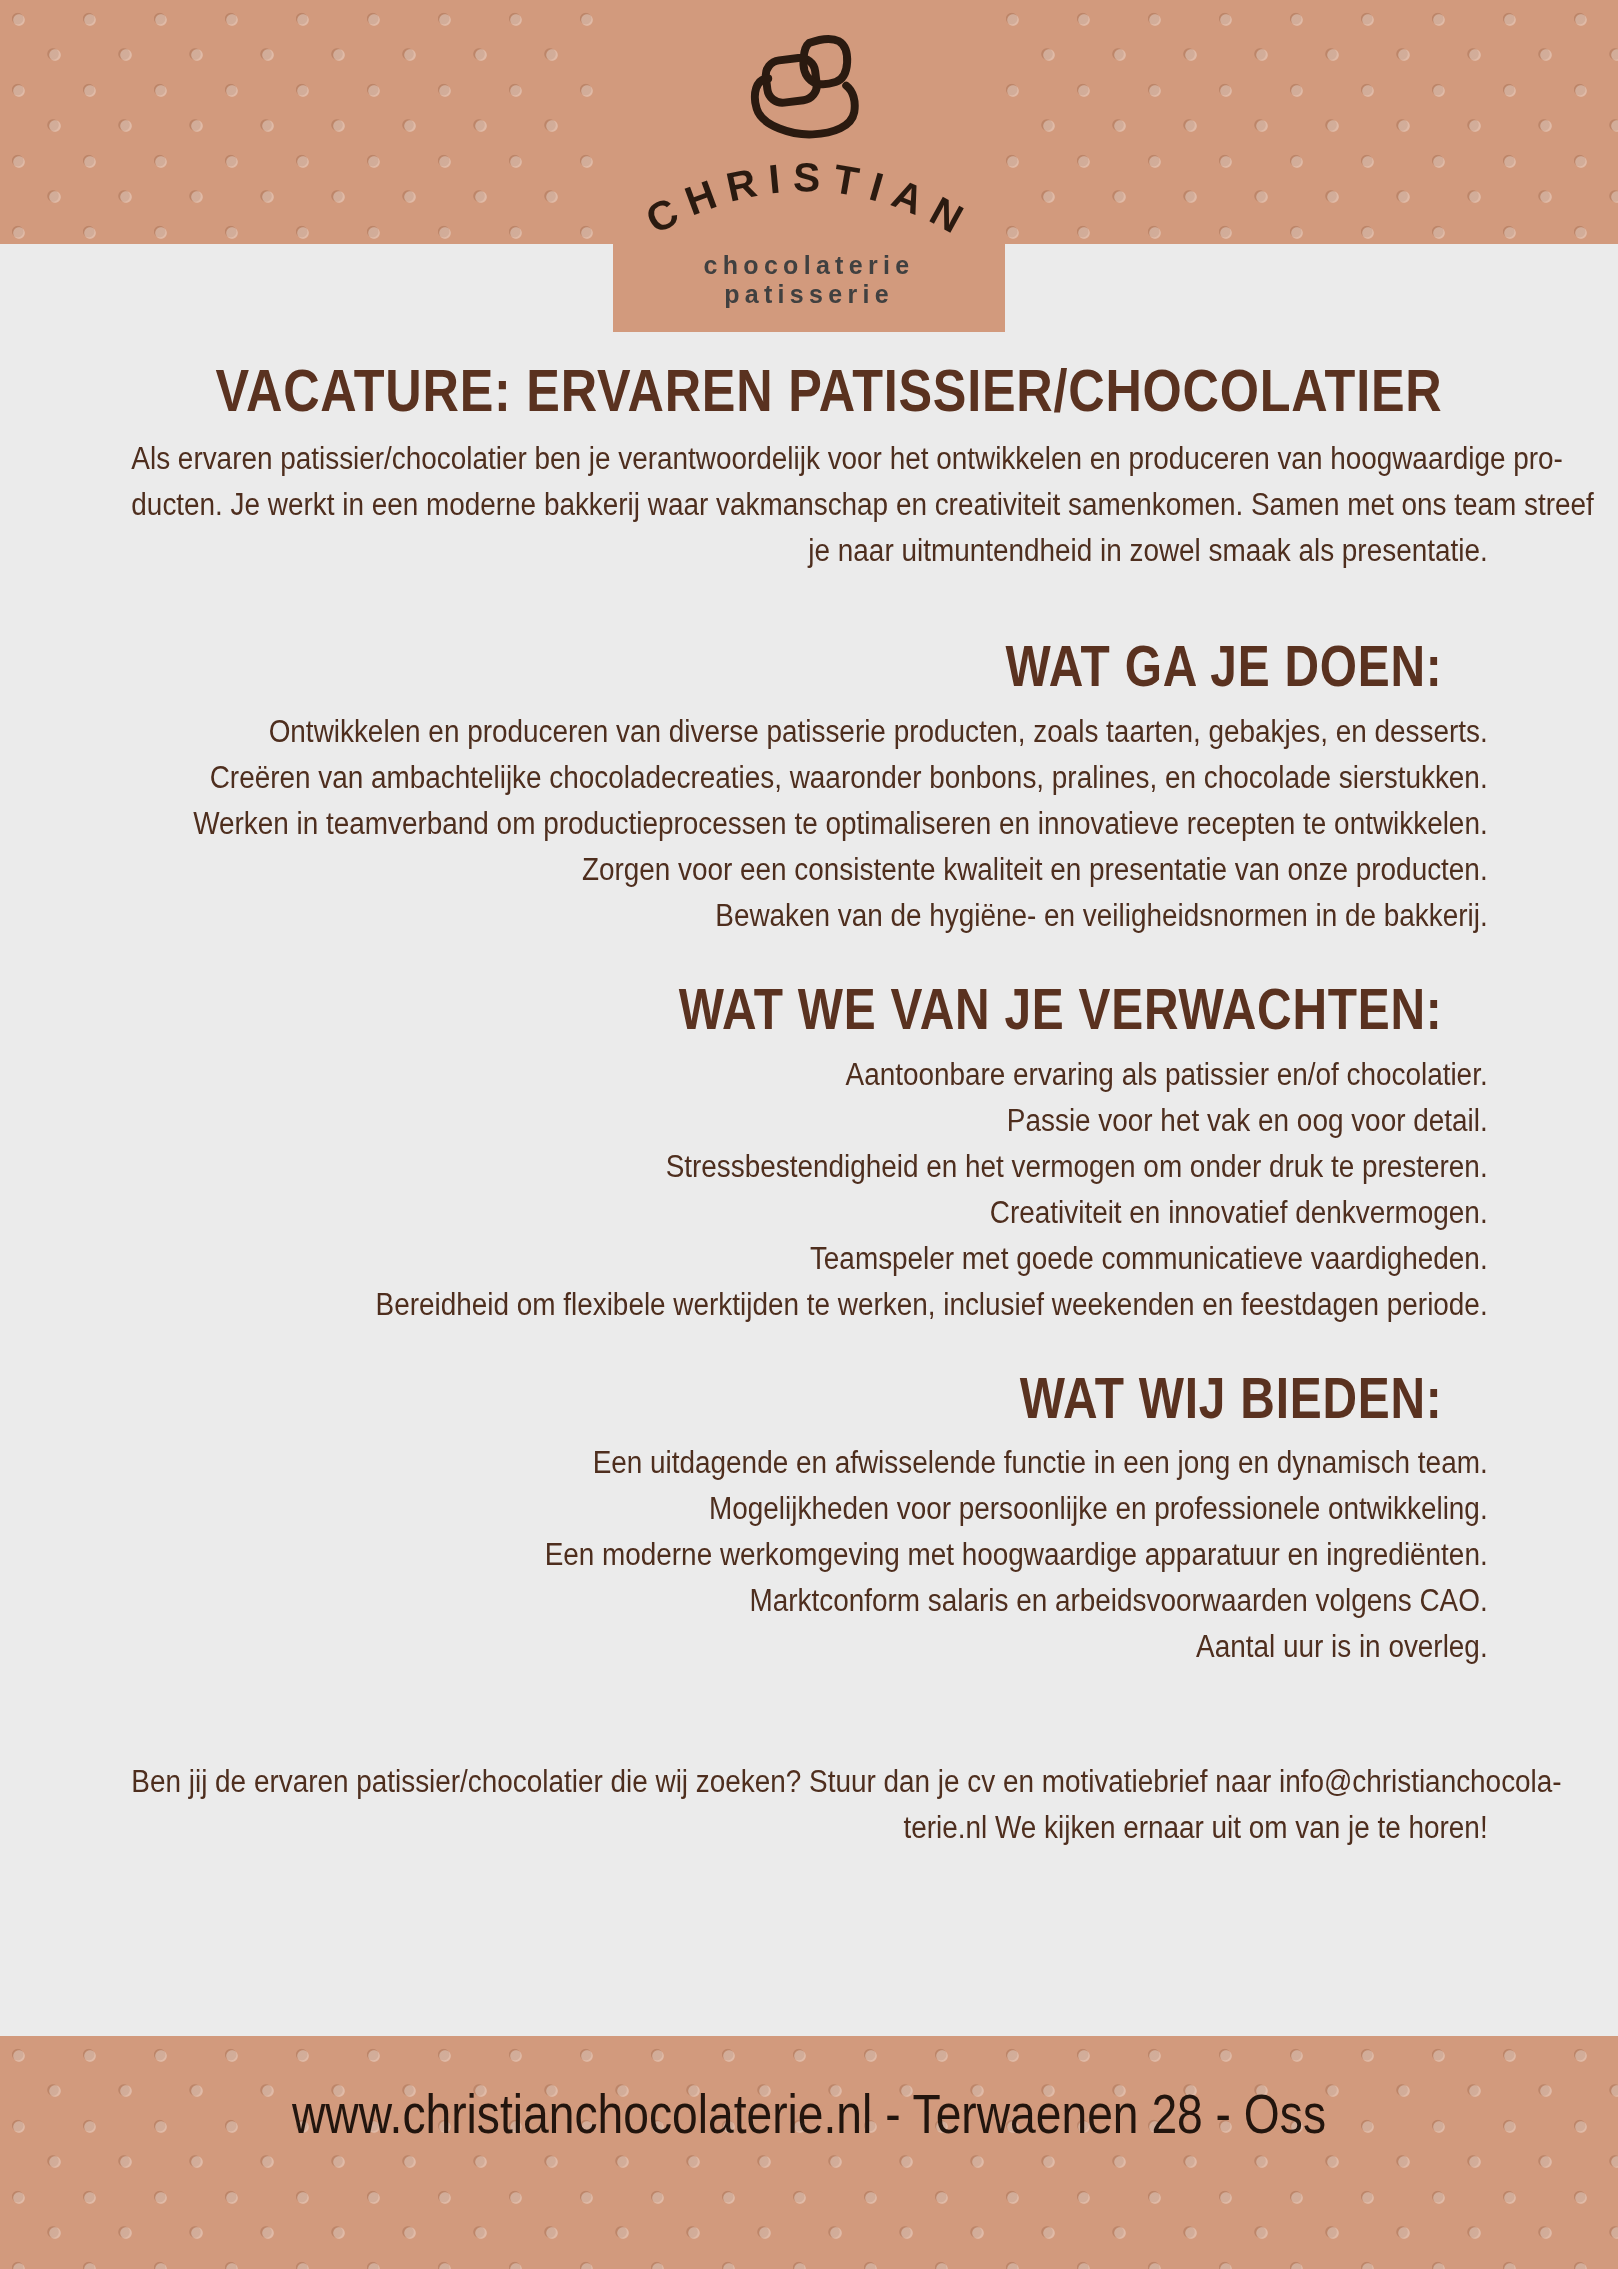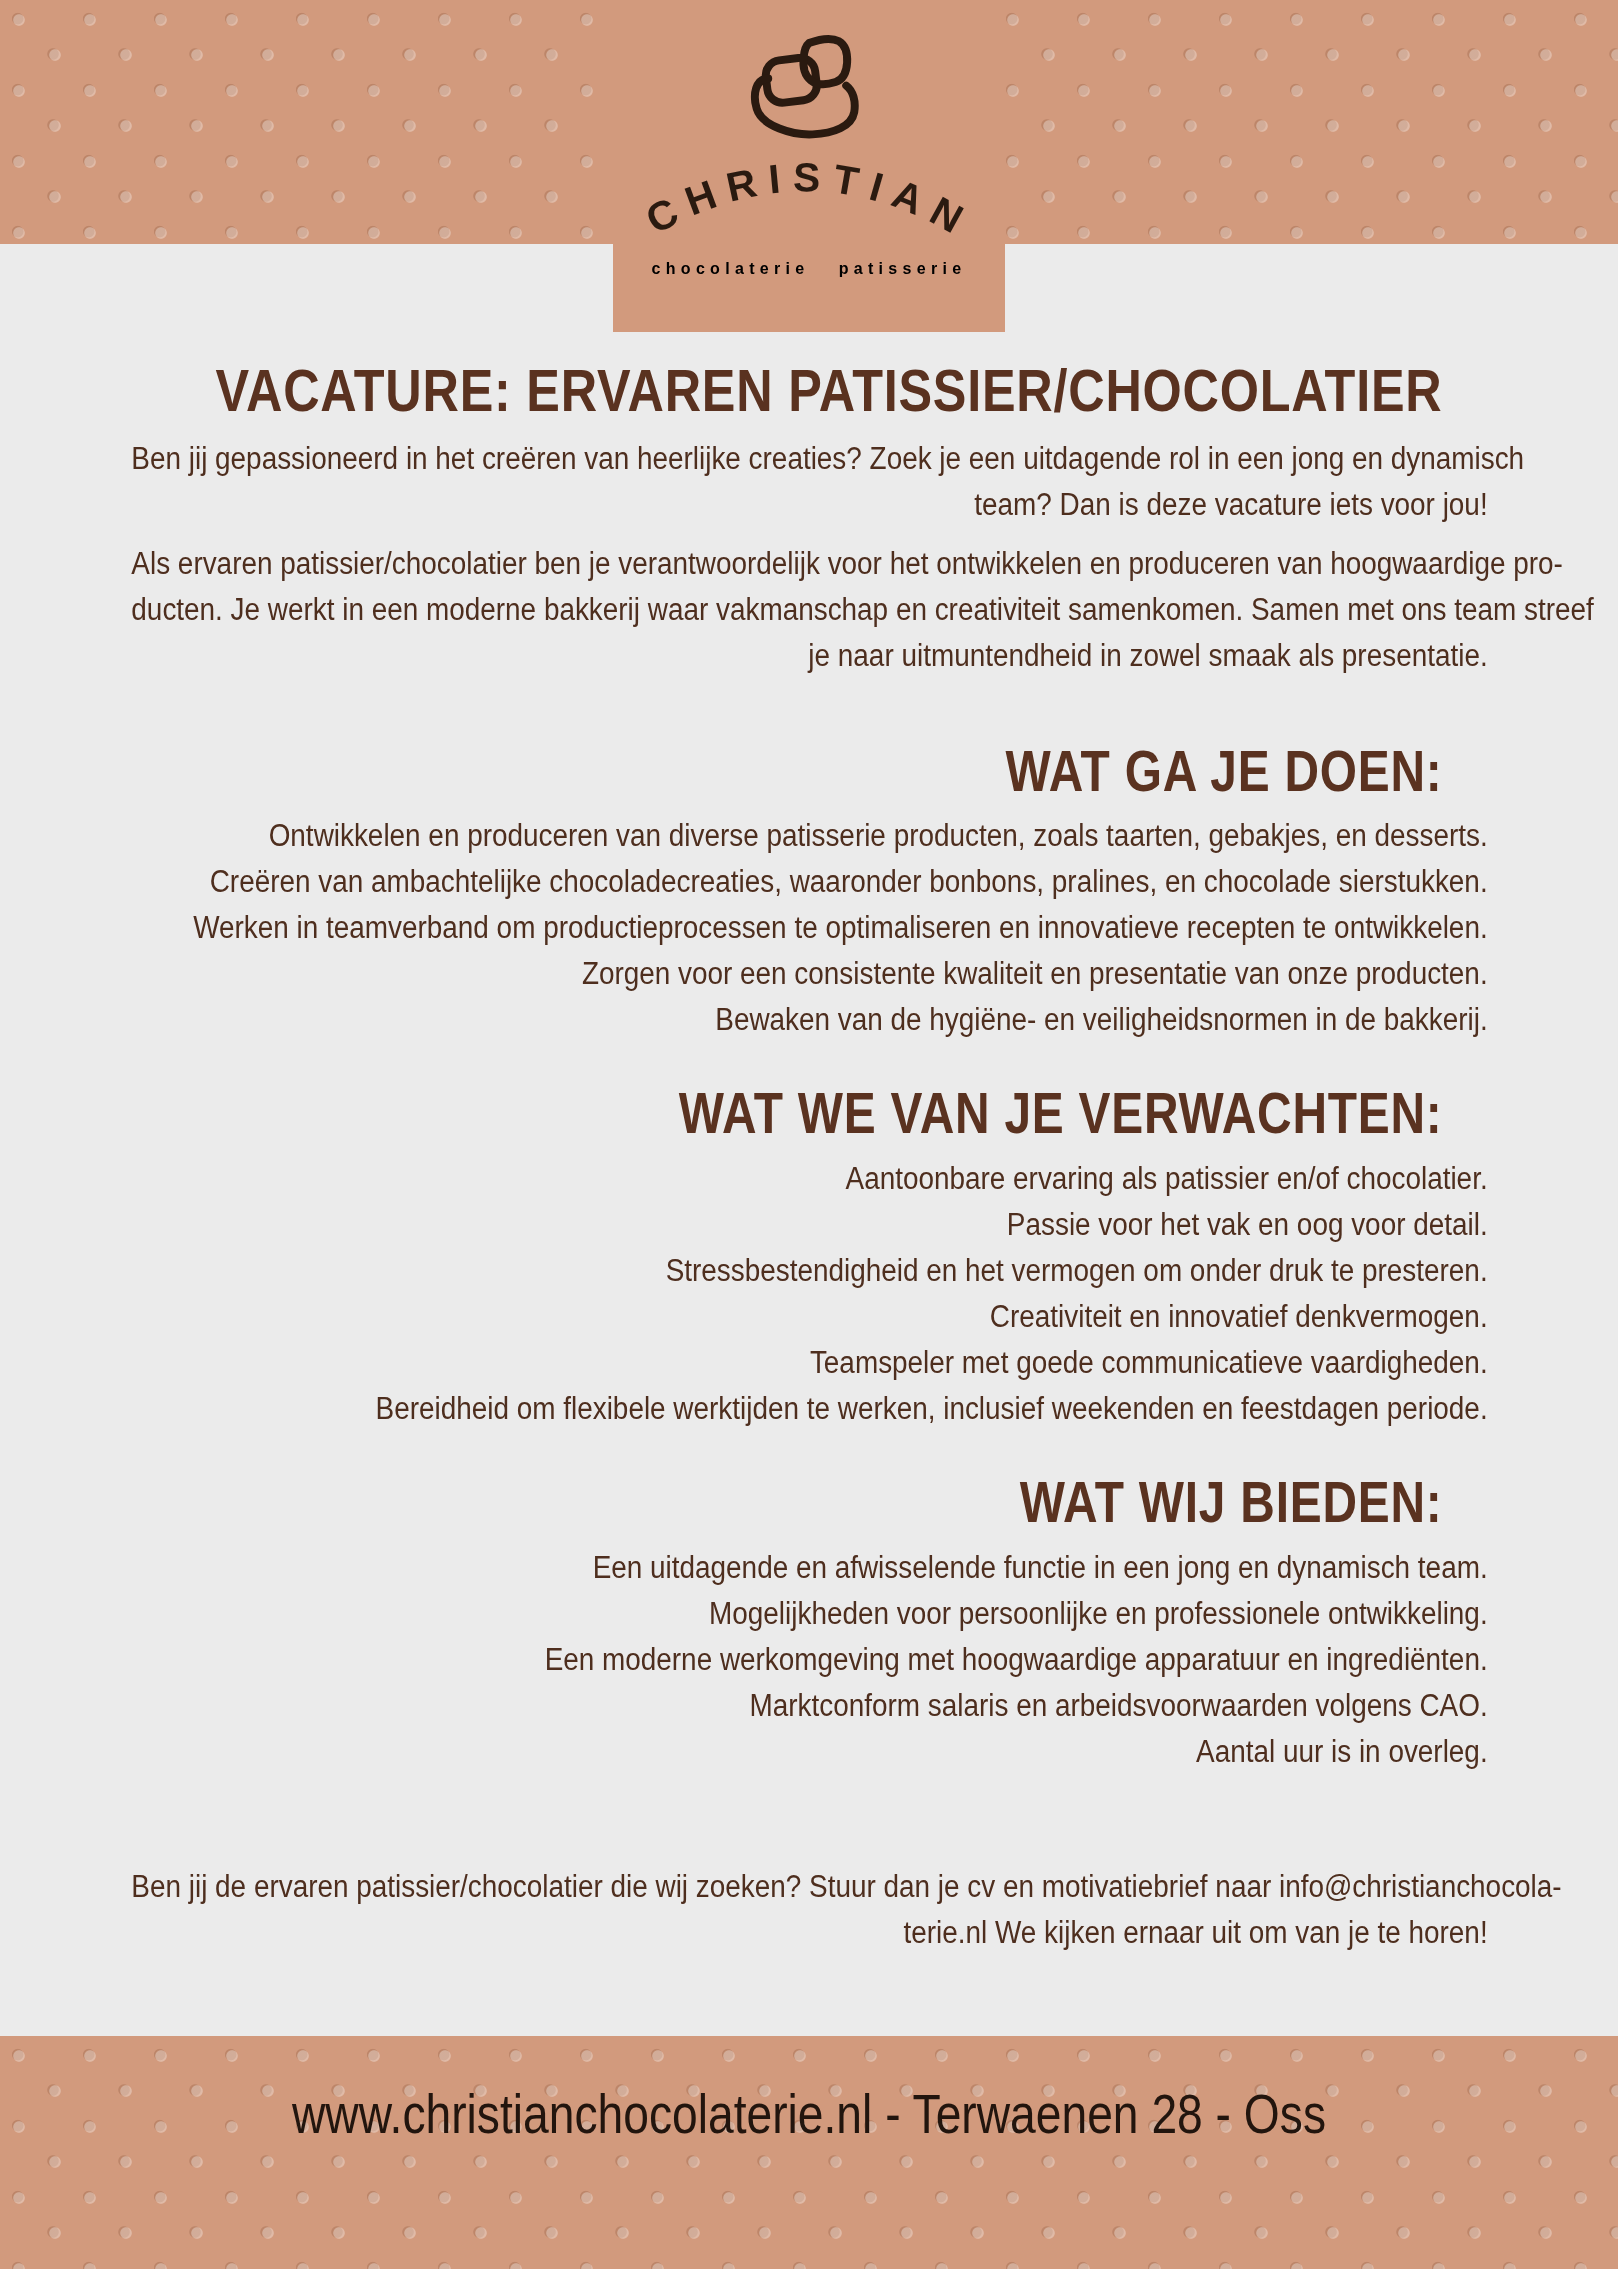--- a/index.html
+++ b/index.html
@@ -25,23 +25,23 @@
   .footer-band{position:absolute;bottom:0;left:0;width:100%;height:234px;}
 
   
   .logo-box{
     position:absolute;top:0;left:50%;transform:translateX(-50%);
     width:392px;height:332px;background:#d29a7d;
   }
   .logo-icon{position:absolute;top:26.6px;left:50%;transform:translateX(-50%);}
   .logo-arc{position:absolute;top:153px;left:50%;transform:translateX(-50%);}
   .logo-tagline{
-    position:absolute;top:260px;left:0;width:100%;
-    text-align:center;color:#000000;
-    font-size:16px;font-weight:bold;letter-spacing:5.3px;word-spacing:19.5px;
+    position:absolute;top:251px;left:0;width:100%;
+    text-align:center;color:#404040;
+    font-size:25px;font-weight:bold;letter-spacing:5.3px;word-spacing:19.5px;
   }
 
   .content{position:absolute;top:244px;left:0;width:100%;}
   .col{width:1507px;margin:0 auto;text-align:right;}
 
   .cond{transform:scaleX(0.84);transform-origin:50% 50%;}
   .cond-body{transform:scaleX(0.90);transform-origin:50% 50%;}
 
   .page-title{
     margin-top:113px;
@@ -93,24 +93,20 @@
     </svg>
 
     <div class="logo-tagline">chocolaterie patisserie</div>
   </div>
 
   <div class="content">
     <div class="col">
 
       <div class="page-title cond">VACATURE: ERVAREN PATISSIER/CHOCOLATIER</div>
 
-      <div class="para">
-        <div class="t-line cond-body">Ben jij gepassioneerd in het creëren van heerlijke creaties? Zoek je een uitdagende rol in een jong en dynamisch</div>
-        <div class="t-line cond-body">team? Dan is deze vacature iets voor jou!</div>
-      </div>
 
       <div class="para">
         <div class="t-line cond-body">Als ervaren patissier/chocolatier ben je verantwoordelijk voor het ontwikkelen en produceren van hoogwaardige pro-</div>
         <div class="t-line cond-body">ducten. Je werkt in een moderne bakkerij waar vakmanschap en creativiteit samenkomen. Samen met ons team streef</div>
         <div class="t-line cond-body">je naar uitmuntendheid in zowel smaak als presentatie.</div>
       </div>
 
       <div class="section section-first">
         <div class="section-heading cond">WAT GA JE DOEN:</div>
         <div class="t-line cond-body">Ontwikkelen en produceren van diverse patisserie producten, zoals taarten, gebakjes, en desserts.</div>

